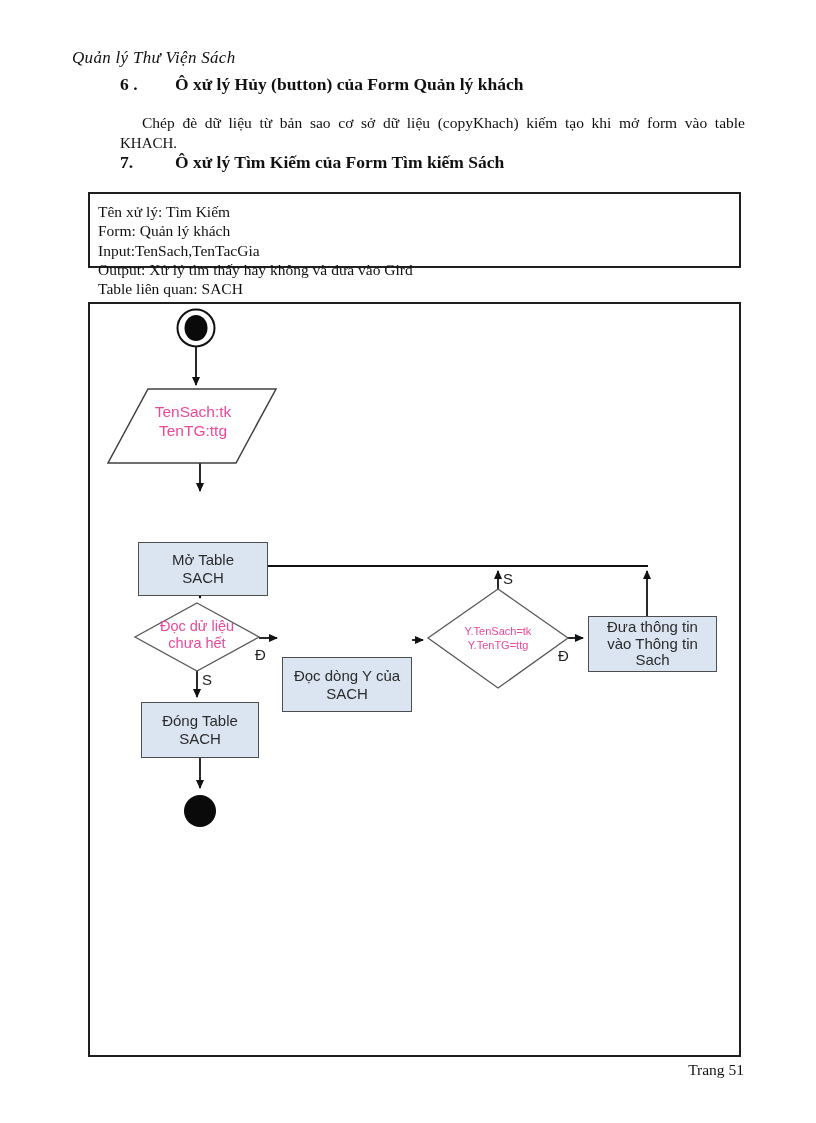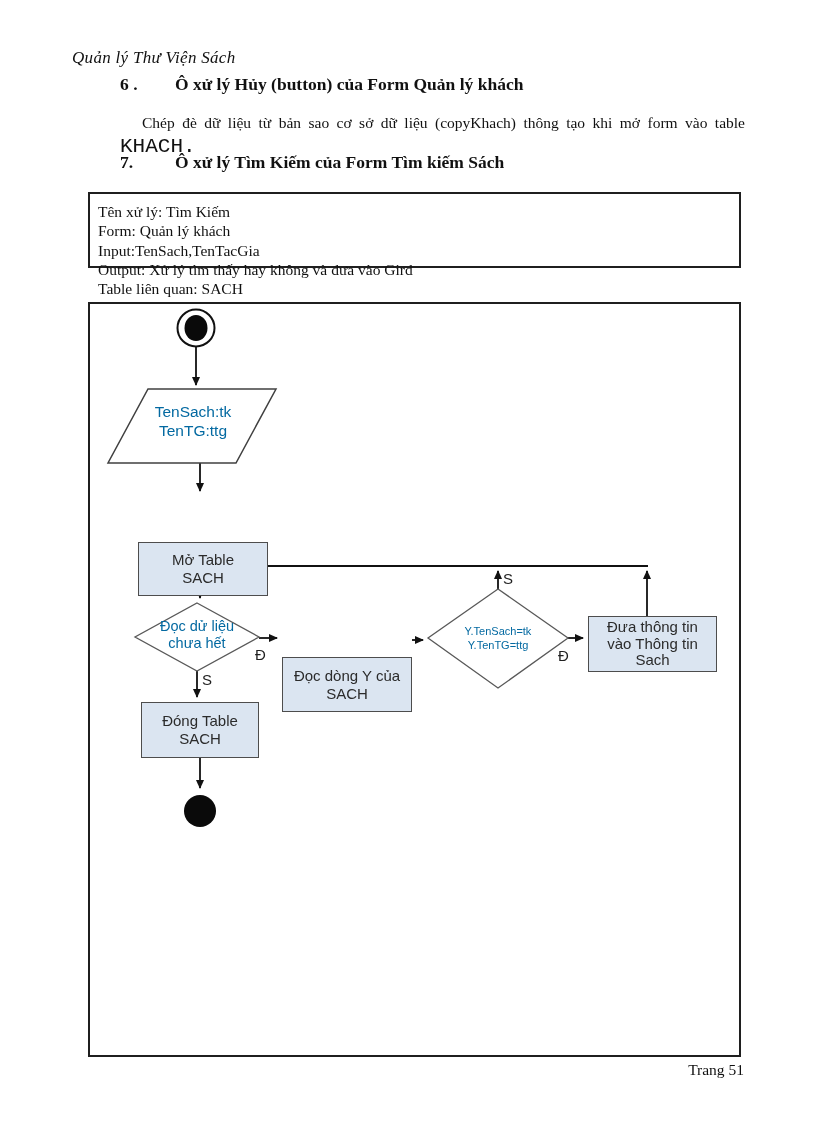--- a/index.html
+++ b/index.html
@@ -6,35 +6,35 @@
   .page{position:relative;width:816px;height:1123px;background:#ffffff;overflow:hidden;
         font-family:"Liberation Serif", serif;color:#111;}
   .abs{position:absolute;}
   .running-title{left:72px;top:48px;font-style:italic;font-size:17px;letter-spacing:.3px;}
   .heading{left:120px;font-weight:bold;font-size:17.5px;display:flex;}
   .heading .hnum{width:55px;flex:0 0 55px;}
   .h6{top:74px;}
   .h7{top:152px;}
   .body-line1{left:120px;top:114px;width:625px;font-size:15.5px;text-indent:22px;
               text-align:justify;text-align-last:justify;white-space:nowrap;}
-  .body-line2{left:120px;top:135px;font-size:21px;font-family:Liberation Mono, monospace;}
+  .body-line2{left:120px;top:135px;font-size:15px;}
   .spec-box{left:88px;top:192px;width:653px;height:76px;border:2px solid #1f1f1f;
             box-sizing:border-box;padding:8px 8px;font-size:15.5px;line-height:19.3px;}
   .flow-box{left:88px;top:302px;width:653px;height:755px;border:2px solid #1f1f1f;
             box-sizing:border-box;}
   .flow-svg{left:0;top:0;width:816px;height:1123px;pointer-events:none;z-index:2;}
   .node{z-index:3;background:#dbe5f1;border:1.5px solid #4d4d4d;box-sizing:border-box;
         display:flex;flex-direction:column;align-items:center;justify-content:center;
         font-family:"Liberation Sans", sans-serif;font-size:15px;line-height:18px;color:#2b2b2b;}
   .rect-a{left:138px;top:496px;width:130px;height:54px;margin-top:46px;}
   .rect-b{left:282px;top:613px;width:130px;height:55px;margin-top:44px;}
   .rect-c{left:141px;top:702px;width:118px;height:56px;}
   .rect-d{left:588px;top:616px;width:129px;height:56px;line-height:16.5px;}
   .shape-label{z-index:3;display:flex;flex-direction:column;align-items:center;justify-content:center;
-        font-family:"Liberation Sans", sans-serif;color:#0369a1;}
+        font-family:"Liberation Sans", sans-serif;color:#ec4899;}
   .input-label{left:128px;top:402px;width:130px;font-size:15.5px;line-height:19px;}
   .d1-label{left:137px;top:618px;width:120px;font-size:14.5px;line-height:17px;}
   .d2-label{left:433px;top:624px;width:130px;font-size:11px;line-height:14px;}
   .edge-label{z-index:3;font-family:"Liberation Sans", sans-serif;font-size:15px;color:#1f1f1f;}
   .lbl-d1-true{left:255px;top:646px;}
   .lbl-d1-false{left:202px;top:671px;}
   .lbl-d2-false{left:503px;top:570px;}
   .lbl-d2-true{left:558px;top:647px;}
   .page-num{left:600px;top:1061px;width:144px;text-align:right;font-size:15.5px;}
 </style>
@@ -43,21 +43,21 @@
 
 <div class="page">
 
   <div class="abs running-title">Quản lý Thư Viện Sách</div>
 
   <div class="abs heading h6">
     <span class="hnum">6 .</span>
     <span class="htitle">Ô xử lý Hủy (button) của Form Quản lý khách</span>
   </div>
 
-  <div class="abs body-line1">Chép đè dữ liệu từ bản sao cơ sở dữ liệu (copyKhach) thông tạo khi mở form vào table</div>
+  <div class="abs body-line1">Chép đè dữ liệu từ bản sao cơ sở dữ liệu (copyKhach) kiếm tạo khi mở form vào table</div>
   <div class="abs body-line2">KHACH.</div>
 
   <div class="abs heading h7">
     <span class="hnum">7.</span>
     <span class="htitle">Ô xử lý Tìm Kiếm của Form Tìm kiếm Sách</span>
   </div>
 
   <div class="abs spec-box">
     <div>Tên xử lý: Tìm Kiếm</div>
     <div>Form: Quản lý khách</div>

